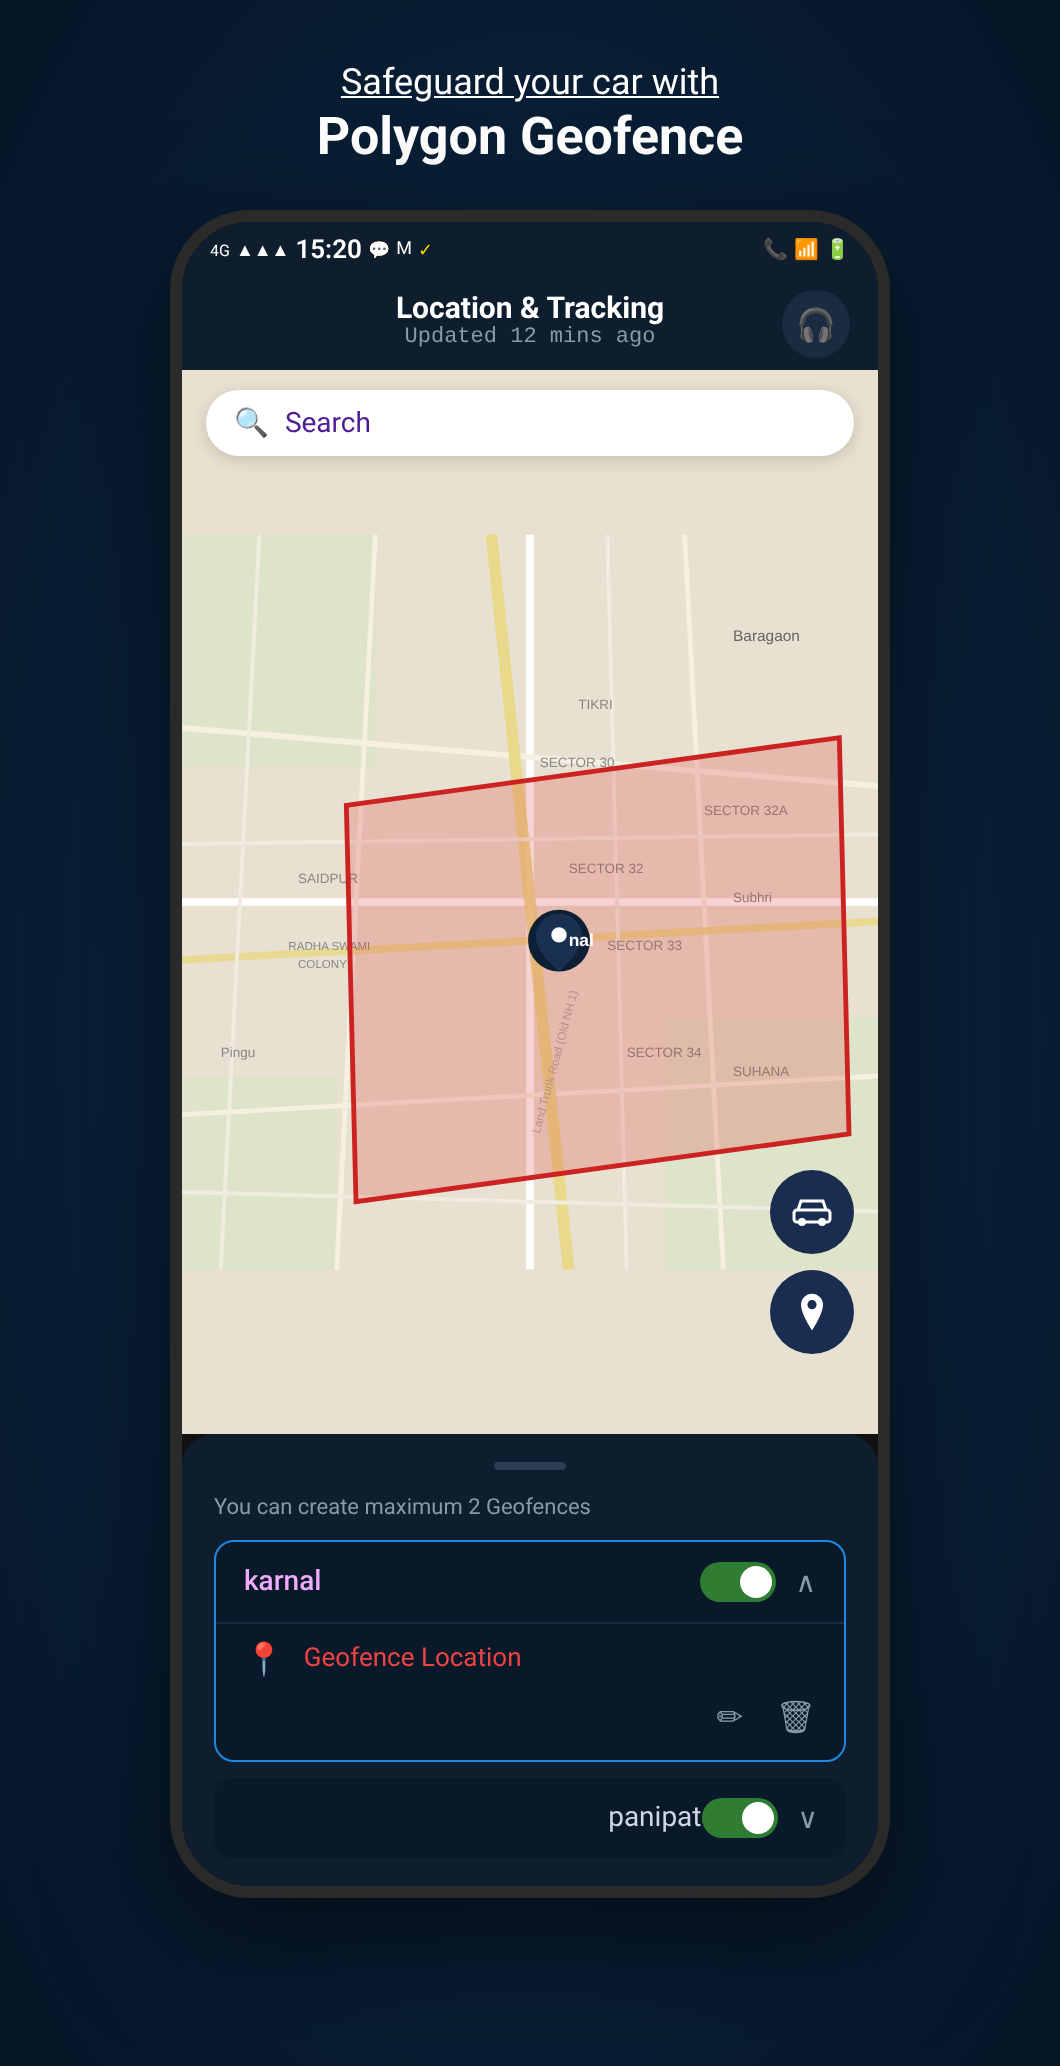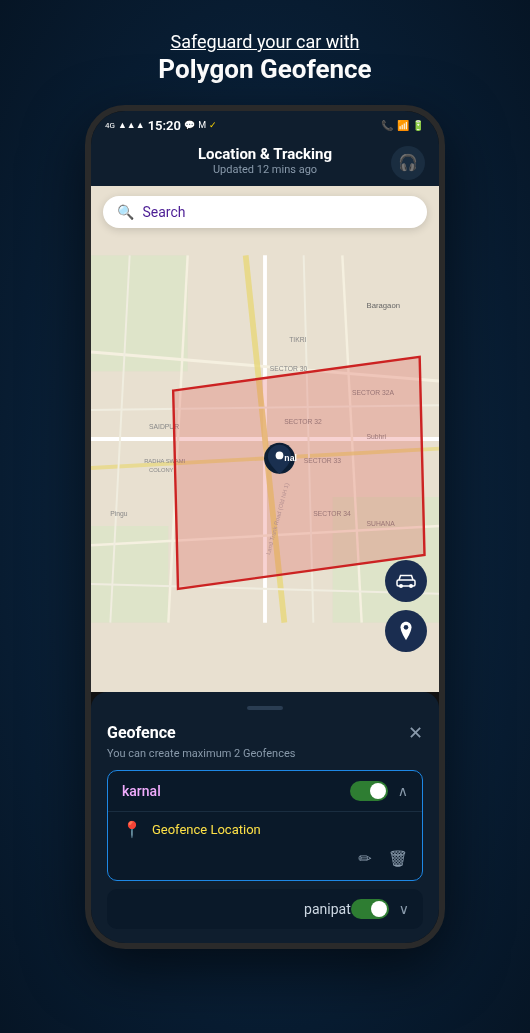--- a/index.html
+++ b/index.html
@@ -59,21 +59,21 @@
       background: #0f1e2e;
       padding: 6px 16px 10px;
       display: flex;
       align-items: center;
       justify-content: center;
       position: relative;
       flex-shrink: 0;
     }
     .app-header-title { text-align: center; }
     .app-header-title .title-text { color: #fff; font-size: 15px; font-weight: 700; }
-    .app-header-title .subtitle-text { color: #8899aa; font-size: 11px; }
+    .app-header-title .subtitle-text { color: #8899aa; font-size: 11px; font-family: Liberation Mono, monospace; }
     .headset-btn {
       position: absolute;
       right: 14px;
       top: 50%;
       transform: translateY(-50%);
       width: 34px;
       height: 34px;
       border-radius: 50%;
       background: #1a2d40;
       display: flex;
@@ -203,21 +203,21 @@
       border-top: 1px solid #1a2d40;
       padding: 8px 14px 12px;
     }
     .geofence-location-row {
       display: flex;
       align-items: center;
       gap: 10px;
       margin-bottom: 10px;
     }
     .location-pin-icon { color: #8899aa; font-size: 16px; }
-    .location-text { color: #fde047; font-size: 13px; }
+    .location-text { color: #ef4444; font-size: 13px; }
     .geofence-actions {
       display: flex;
       justify-content: flex-end;
       gap: 16px;
     }
     .action-icon { color: #8899aa; font-size: 16px; }
 
     
     .geofence-card-simple {
       background: #0a1929;
@@ -334,24 +334,20 @@
       <svg width="22" height="22" viewBox="0 0 24 24">
         <path d="M12 2C8.686 2 6 4.686 6 8c0 5 6 14 6 14s6-9 6-14c0-3.314-2.686-6-6-6z" fill="#fff"></path>
         <circle cx="12" cy="8" r="2.5" fill="#1a2d50"></circle>
       </svg>
     </div>
   </div>
 
   <div class="bottom-panel">
     <div class="panel-handle"></div>
 
-    <div class="panel-header">
-      <span class="panel-title">Geofence</span>
-      <span class="panel-close">✕</span>
-    </div>
     <div class="panel-subtitle">You can create maximum 2 Geofences</div>
 
     <div class="geofence-card">
       <div class="geofence-card-header">
         <span class="geofence-name">karnal</span>
         <div class="geofence-controls">
           <div class="toggle toggle-green"></div>
           <span class="chevron">∧</span>
         </div>
       </div>

